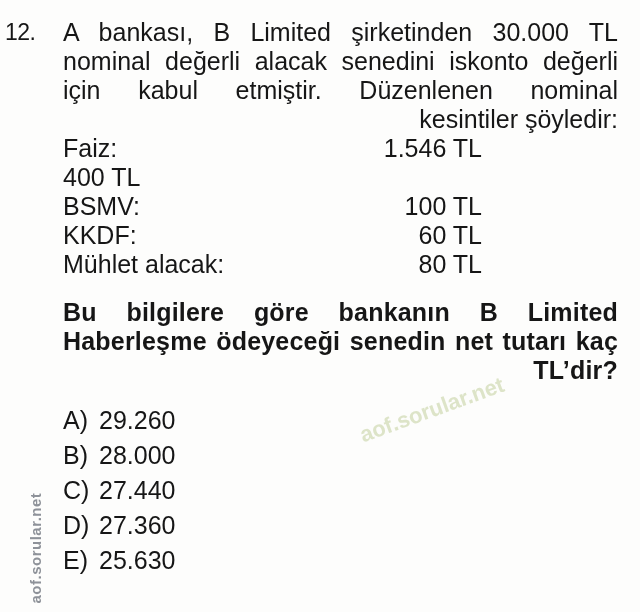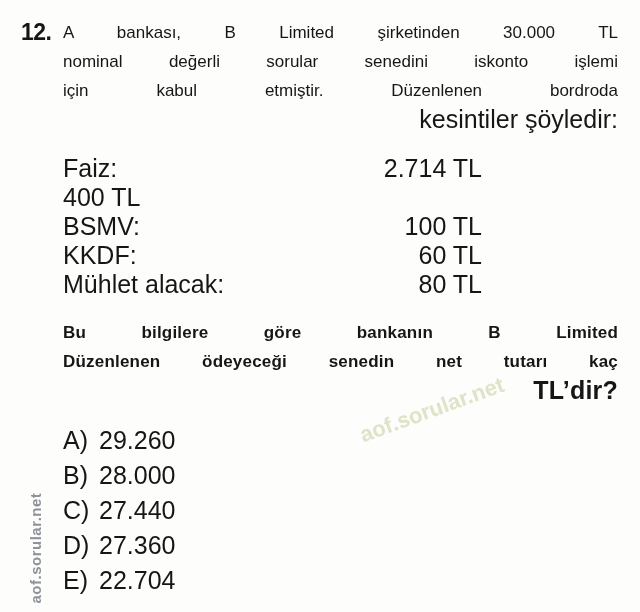--- a/index.html
+++ b/index.html
@@ -8,46 +8,46 @@
     position: relative;
     width: 640px;
     height: 612px;
     background: #fdfdfc;
     font-family: "Liberation Sans", sans-serif;
     color: #161616;
     overflow: hidden;
   }
   .qnum {
     position: absolute;
-    left: 21px;
+    left: 5px;
     top: 18px;
     font-size: 23px;
-    font-weight: bold;
+    font-weight: normal;
     line-height: 29px;
     letter-spacing: -0.5px;
   }
   .qcontent {
     position: absolute;
     left: 63px;
     top: 18px;
     width: 555px;
   }
   .jline {
-    font-size: 17px;
+    font-size: 25px;
     line-height: 29px;
     text-align: justify;
     text-align-last: justify;
     white-space: nowrap;
   }
   .pline {
     font-size: 25px;
     line-height: 29px;
     text-align: right;
   }
-  .deductions { width: 419px; margin-top: 20px; }
+  .deductions { width: 419px; }
   .drow {
     display: flex;
     justify-content: space-between;
     font-size: 25px;
     line-height: 29px;
   }
   .stem { margin-top: 19px; font-weight: bold; }
   .stem .jline, .stem .pline { letter-spacing: 0.2px; }
   .options { margin-top: 18px; }
   .option {
@@ -90,65 +90,65 @@
 
   <div class="wm-diag">aof.sorular.net</div>
   <div class="wm-vert">aof.sorular.net</div>
 
   <div class="qnum">12.</div>
 
   <div class="qcontent">
 
     <div>
       <div class="jline">A bankası, B Limited şirketinden 30.000 TL</div>
-      <div class="jline">nominal değerli sorular senedini iskonto işlemi</div>
-      <div class="jline">için kabul etmiştir. Düzenlenen bordroda</div>
+      <div class="jline">nominal değerli alacak senedini iskonto değerli</div>
+      <div class="jline">için kabul etmiştir. Düzenlenen nominal</div>
       <div class="pline">kesintiler şöyledir:</div>
     </div>
 
     <div class="deductions">
       <div class="drow">
         <span class="dlabel">Faiz:</span>
-        <span class="dvalue">2.714 TL</span>
+        <span class="dvalue">1.546 TL</span>
       </div>
       <div class="drow">
         <span class="dvalue">400 TL</span>
       </div>
       <div class="drow">
         <span class="dlabel">BSMV:</span>
         <span class="dvalue">100 TL</span>
       </div>
       <div class="drow">
         <span class="dlabel">KKDF:</span>
         <span class="dvalue">60 TL</span>
       </div>
       <div class="drow">
         <span class="dlabel">Mühlet alacak:</span>
         <span class="dvalue">80 TL</span>
       </div>
     </div>
 
     <div class="stem">
       <div class="jline">Bu bilgilere göre bankanın B Limited</div>
-      <div class="jline">Düzenlenen ödeyeceği senedin net tutarı kaç</div>
+      <div class="jline">Haberleşme ödeyeceği senedin net tutarı kaç</div>
       <div class="pline">TL’dir?</div>
     </div>
 
     <div class="options">
       <div class="option">
         <span class="opt-letter">A)</span><span class="opt-value">29.260</span>
       </div>
       <div class="option">
         <span class="opt-letter">B)</span><span class="opt-value">28.000</span>
       </div>
       <div class="option">
         <span class="opt-letter">C)</span><span class="opt-value">27.440</span>
       </div>
       <div class="option">
         <span class="opt-letter">D)</span><span class="opt-value">27.360</span>
       </div>
       <div class="option">
-        <span class="opt-letter">E)</span><span class="opt-value">22.704</span>
+        <span class="opt-letter">E)</span><span class="opt-value">25.630</span>
       </div>
     </div>
 
   </div>
 </div>
 
 </body></html>

